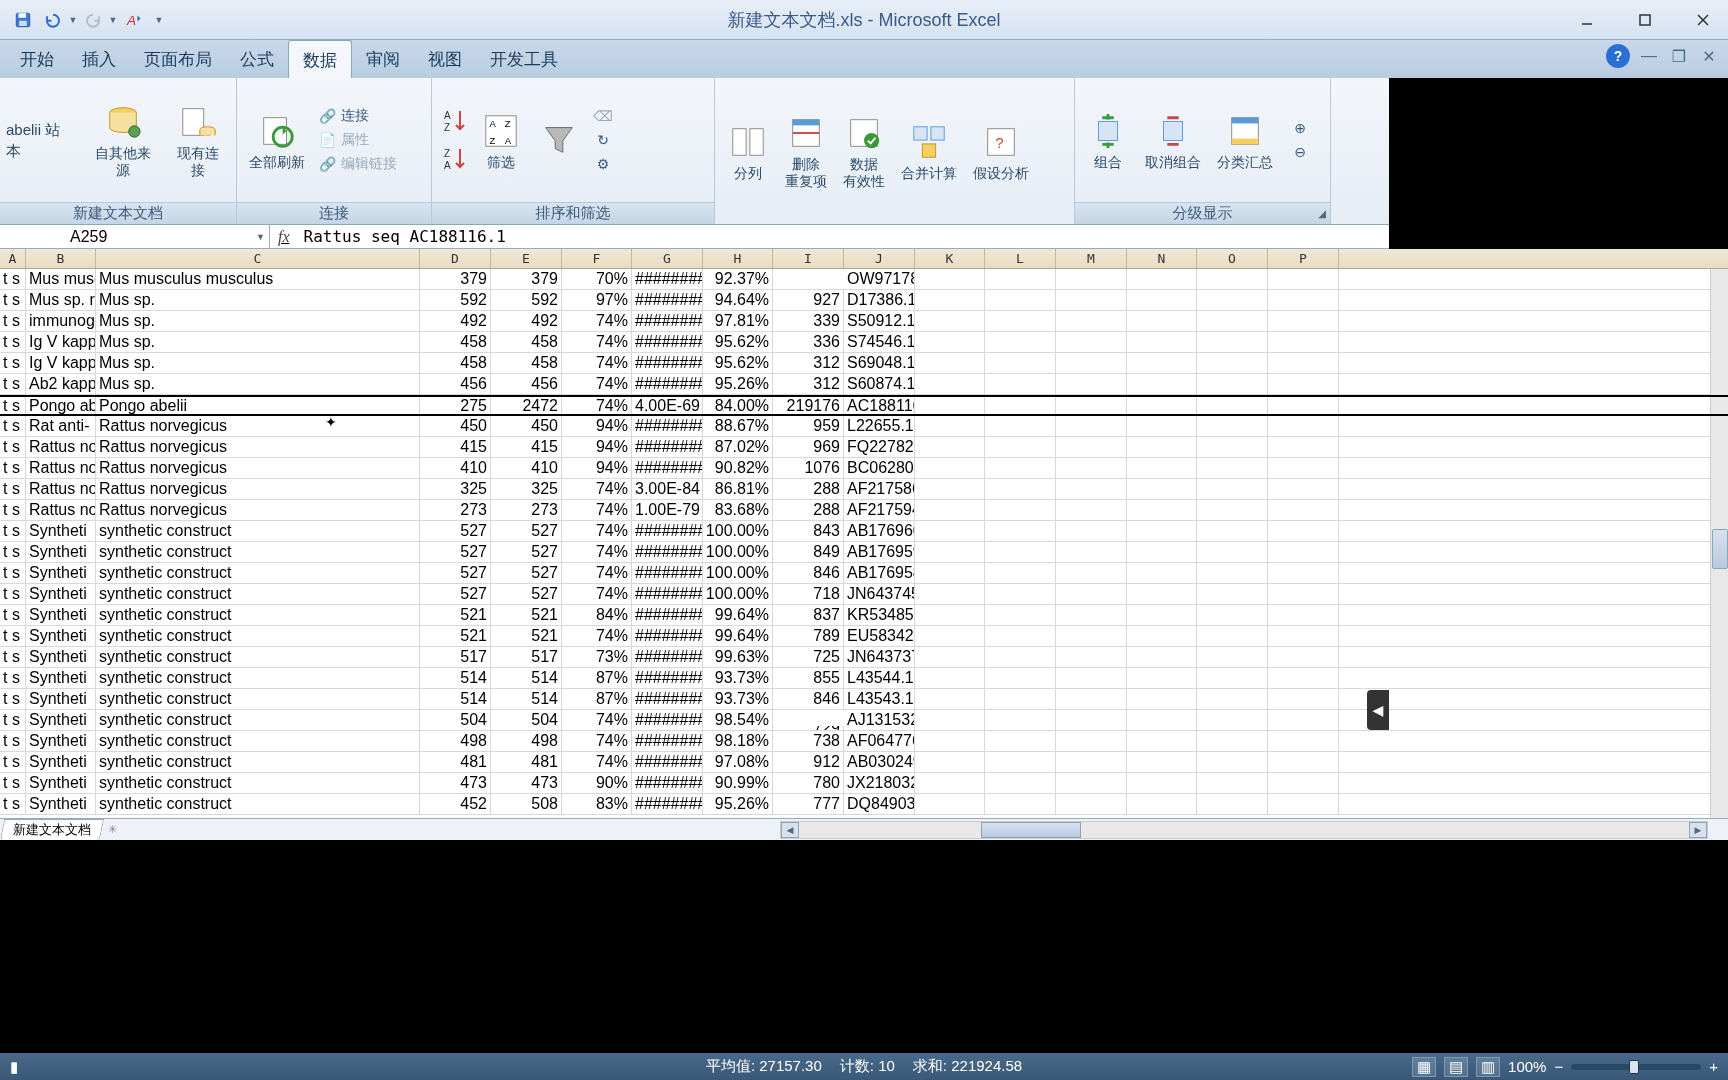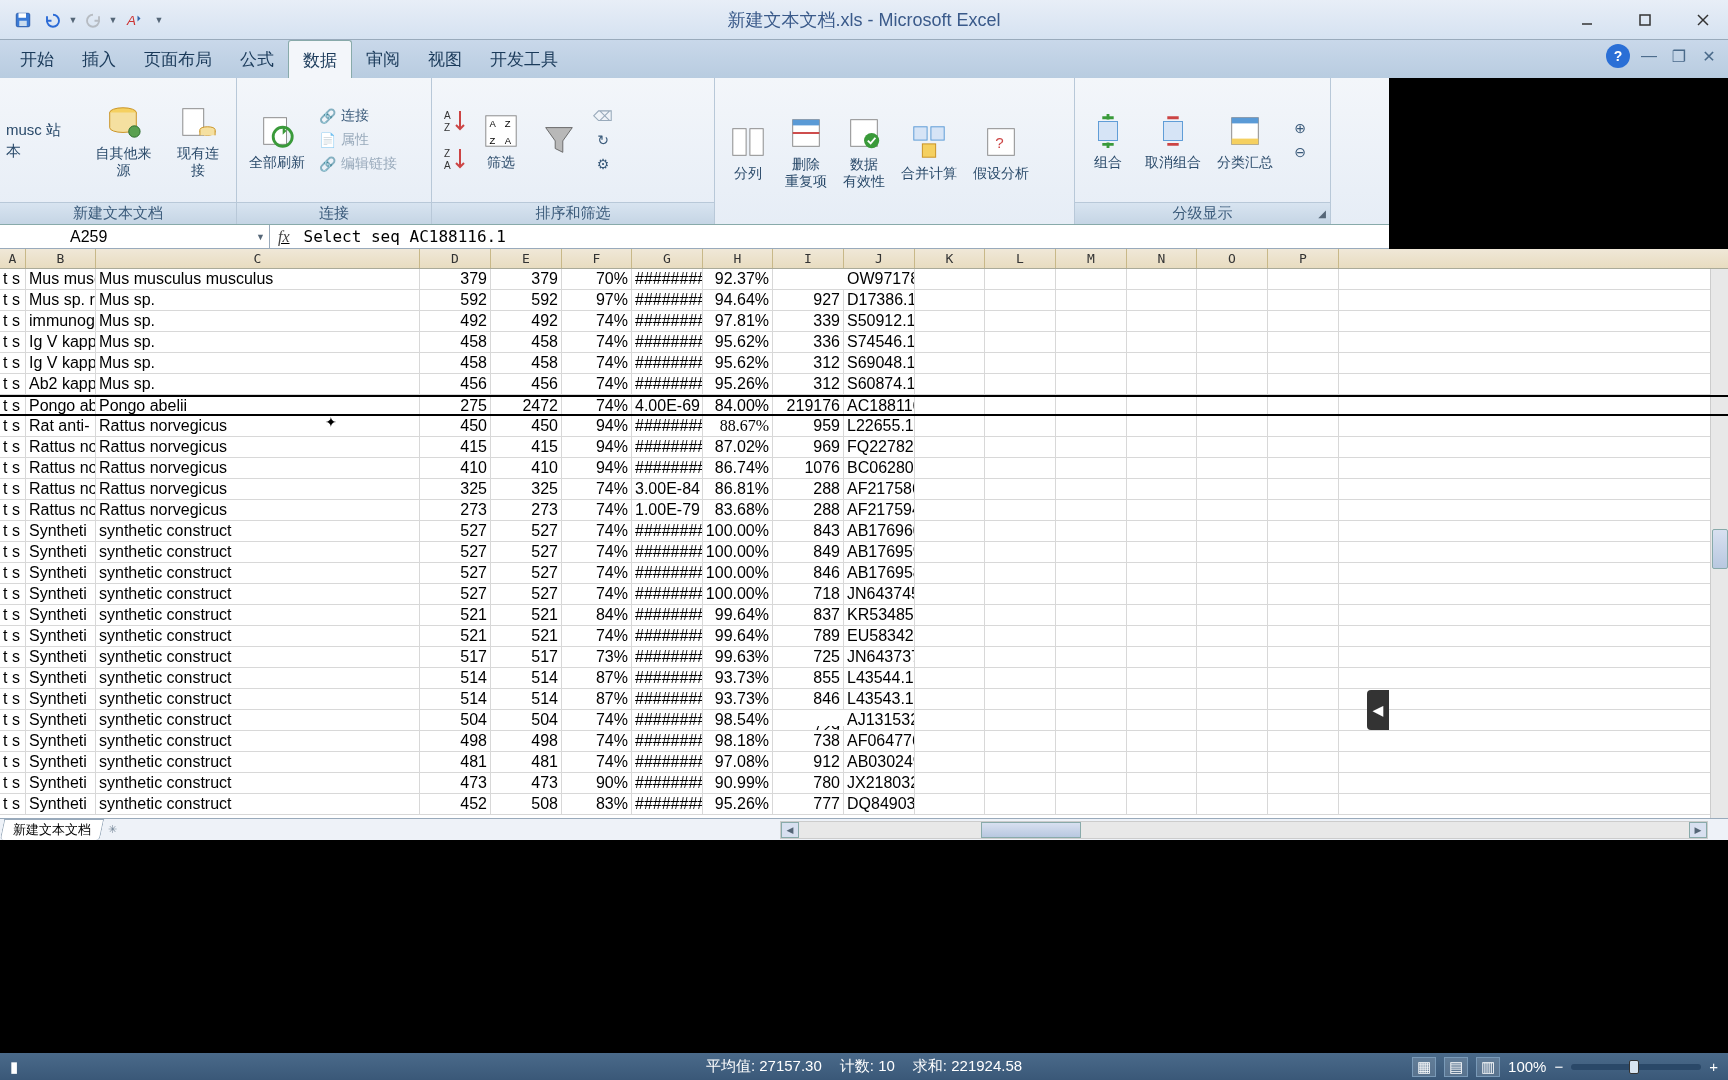--- a/index.html
+++ b/index.html
@@ -155,21 +155,21 @@
     <div class="wc2">❐</div>
     <div class="wc2">✕</div>
   </div>
 </div>
 
 <div class="ribbon">
 
   <div class="rgroup" style="width:237px">
     <div class="rgroup-body">
       <div class="rbig" style="align-items:flex-start;padding-left:0">
-        <div class="rbig-label" style="text-align:left;font-size:15px;line-height:1.4">musc
+        <div class="rbig-label" style="text-align:left;font-size:15px;line-height:1.4">abelii
 站
 本</div>
       </div>
       <div class="rbig">
         <div class="rbig-icon">
             <svg viewBox="0 0 40 40">
               <ellipse cx="20" cy="10" rx="14" ry="5" fill="#f5d060" stroke="#c89020"></ellipse>
               <path d="M6 10 v16 a14 5 0 0 0 28 0 V10" fill="#f5e0a0" stroke="#c89020"></path>
               <ellipse cx="32" cy="30" rx="6" ry="6" fill="#5aa050" stroke="#2a6a2a"></ellipse>
             </svg>
@@ -383,21 +383,21 @@
 </div>
 
 <div class="formulabar">
   <div class="namebox">
       <span>A259</span>
       <span class="namebox-dd">▼</span>
     </div>
   <div class="fx-btns">
       <span class="fx-icon">fx</span>
     </div>
-  <div class="formula-input">Select seq AC188116.1</div>
+  <div class="formula-input">Rattus seq AC188116.1</div>
   <div class="fb-expand">▾</div>
 </div>
 
 <div class="grid-wrap">
   <div class="colheaders" id="colheaders">
       <div class="ch" style="width: 26px;">A</div>
       <div class="ch" style="width: 70px;">B</div>
       <div class="ch" style="width: 324px;">C</div>
       <div class="ch" style="width: 71px;">D</div>
       <div class="ch" style="width: 71px;">E</div>
@@ -541,21 +541,21 @@
         <div class="cell" style="width: 71px;"></div>
       </div>
       <div class="row">
         <div class="cell" style="width: 26px;">t s</div>
         <div class="cell" style="width: 70px;">Rat anti-</div>
         <div class="cell" style="width: 324px;">Rattus norvegicus</div>
         <div class="cell r" style="width: 71px;">450</div>
         <div class="cell r" style="width: 71px;">450</div>
         <div class="cell r" style="width: 70px;">94%</div>
         <div class="cell" style="width: 71px;">########</div>
-        <div class="cell r" style="width: 70px; font-family: Liberation Serif, serif;">88.67%</div>
+        <div class="cell r" style="width: 70px;">88.67%</div>
         <div class="cell r" style="width: 71px;">959</div>
         <div class="cell" style="width: 71px;">L22655.1</div>
         <div class="cell" style="width: 70px;"></div>
         <div class="cell" style="width: 71px;"></div>
         <div class="cell" style="width: 71px;"></div>
         <div class="cell" style="width: 70px;"></div>
         <div class="cell" style="width: 71px;"></div>
         <div class="cell" style="width: 71px;"></div>
       </div>
       <div class="row">
@@ -577,21 +577,21 @@
         <div class="cell" style="width: 71px;"></div>
       </div>
       <div class="row">
         <div class="cell" style="width: 26px;">t s</div>
         <div class="cell" style="width: 70px;">Rattus no</div>
         <div class="cell" style="width: 324px;">Rattus norvegicus</div>
         <div class="cell r" style="width: 71px;">410</div>
         <div class="cell r" style="width: 71px;">410</div>
         <div class="cell r" style="width: 70px;">94%</div>
         <div class="cell" style="width: 71px;">########</div>
-        <div class="cell r" style="width: 70px;">86.74%</div>
+        <div class="cell r" style="width: 70px;">90.82%</div>
         <div class="cell r" style="width: 71px;">1076</div>
         <div class="cell" style="width: 71px;">BC062802.1</div>
         <div class="cell" style="width: 70px;"></div>
         <div class="cell" style="width: 71px;"></div>
         <div class="cell" style="width: 71px;"></div>
         <div class="cell" style="width: 70px;"></div>
         <div class="cell" style="width: 71px;"></div>
         <div class="cell" style="width: 71px;"></div>
       </div>
       <div class="row">

